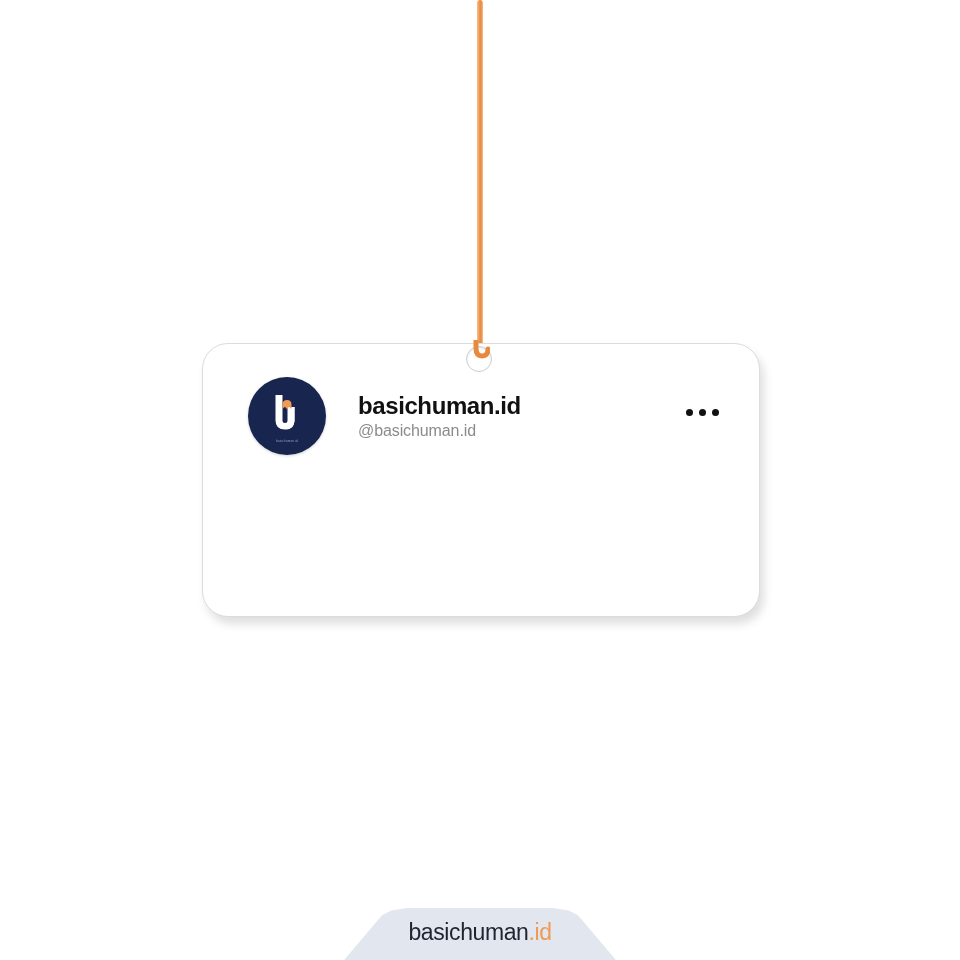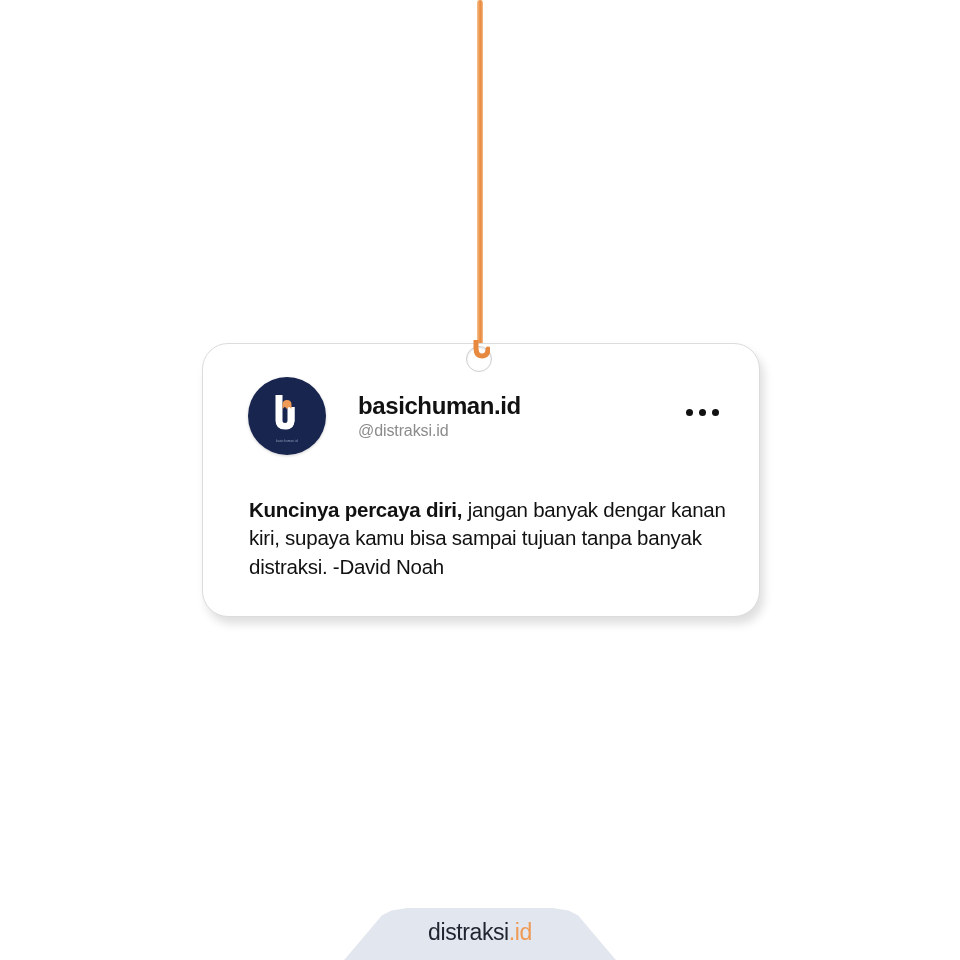--- a/index.html
+++ b/index.html
@@ -205,32 +205,31 @@
       <svg class="avatar-mark" width="34" height="40" viewBox="0 0 34 40" xmlns="http://www.w3.org/2000/svg">
         <path d="M5.5 0.5 L5.5 26 Q5.5 35 15 35 Q24.5 35 24.5 26 L24.5 12.5 L17.5 12.5 L17.5 26 Q17.5 28.5 15 28.5 Q12.5 28.5 12.5 26 L12.5 0.5 Z" fill="#ffffff"></path>
         <path d="M17.5 12.5 L24.5 12.5 L24.5 26 Q24.5 35 15 35 Q24 33.5 24 26 Z" fill="#ffffff"></path>
         <path d="M17 5.5 Q21.5 5.5 21.5 10 L21.5 14.5 L19.2 12.3 L17 14.5 L14.8 12.3 L12.5 14.5 L12.5 10 Q12.5 5.5 17 5.5 Z" fill="#ef9a55"></path>
       </svg>
       <div class="avatar-tiny">basichuman.id</div>
     </div>
 
     <div class="name-block">
       <div class="acct-name">basichuman.id</div>
-      <div class="acct-handle">@distraksi.id</div>
+      <div class="acct-handle">@basichuman.id</div>
     </div>
 
     <div class="more-menu">
       <span class="dot"></span>
       <span class="dot"></span>
       <span class="dot"></span>
     </div>
   </div>
 
-  <div class="quote"><span class="lead">Kuncinya percaya diri,</span><span> jangan banyak dengar kanan kiri, supaya kamu bisa sampai tujuan tanpa banyak distraksi. -David Noah</span></div>
 </div>
 
 <div class="card-hole"></div>
 
 <div class="footer-wrap">
   <div class="footer-shape">
-    <div class="footer-text"><span>distraksi</span><span class="tld">.id</span></div>
+    <div class="footer-text"><span>basichuman</span><span class="tld">.id</span></div>
   </div>
 </div>
 
 </body></html>

